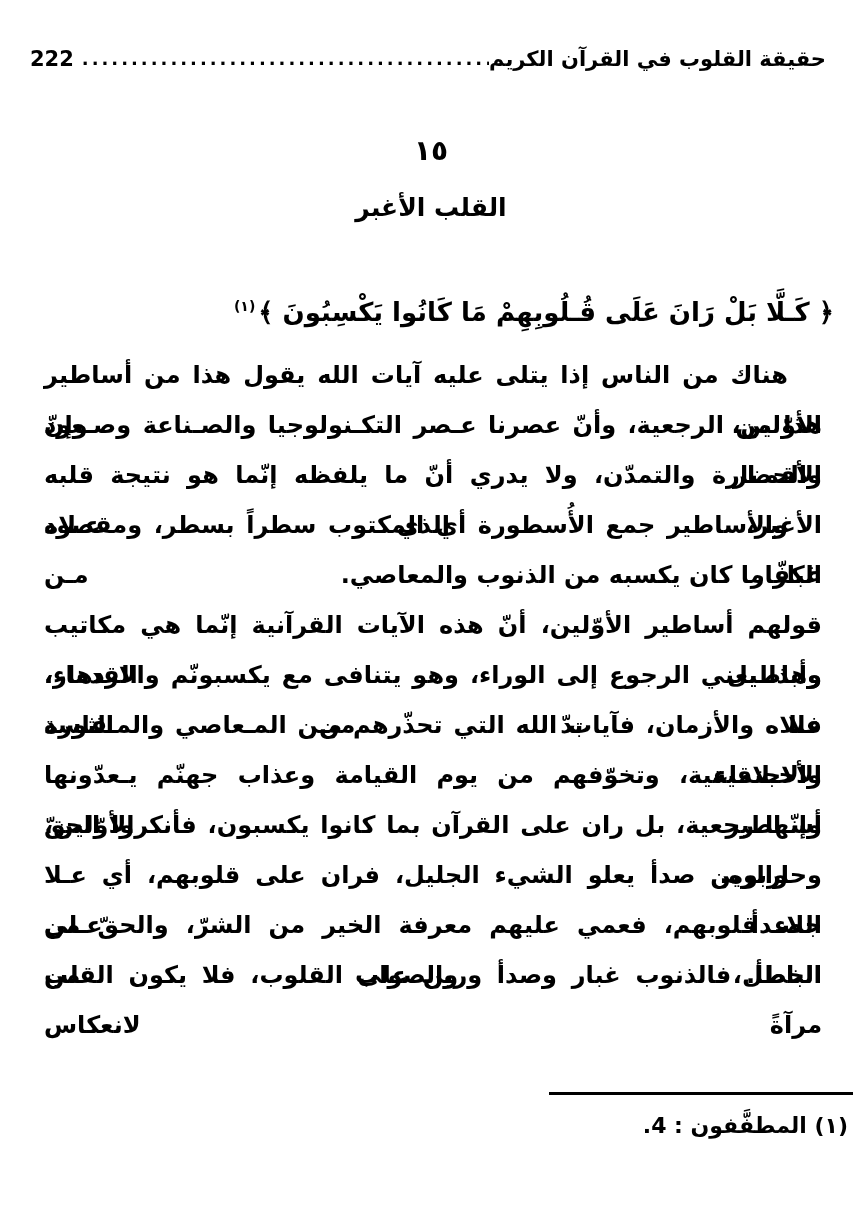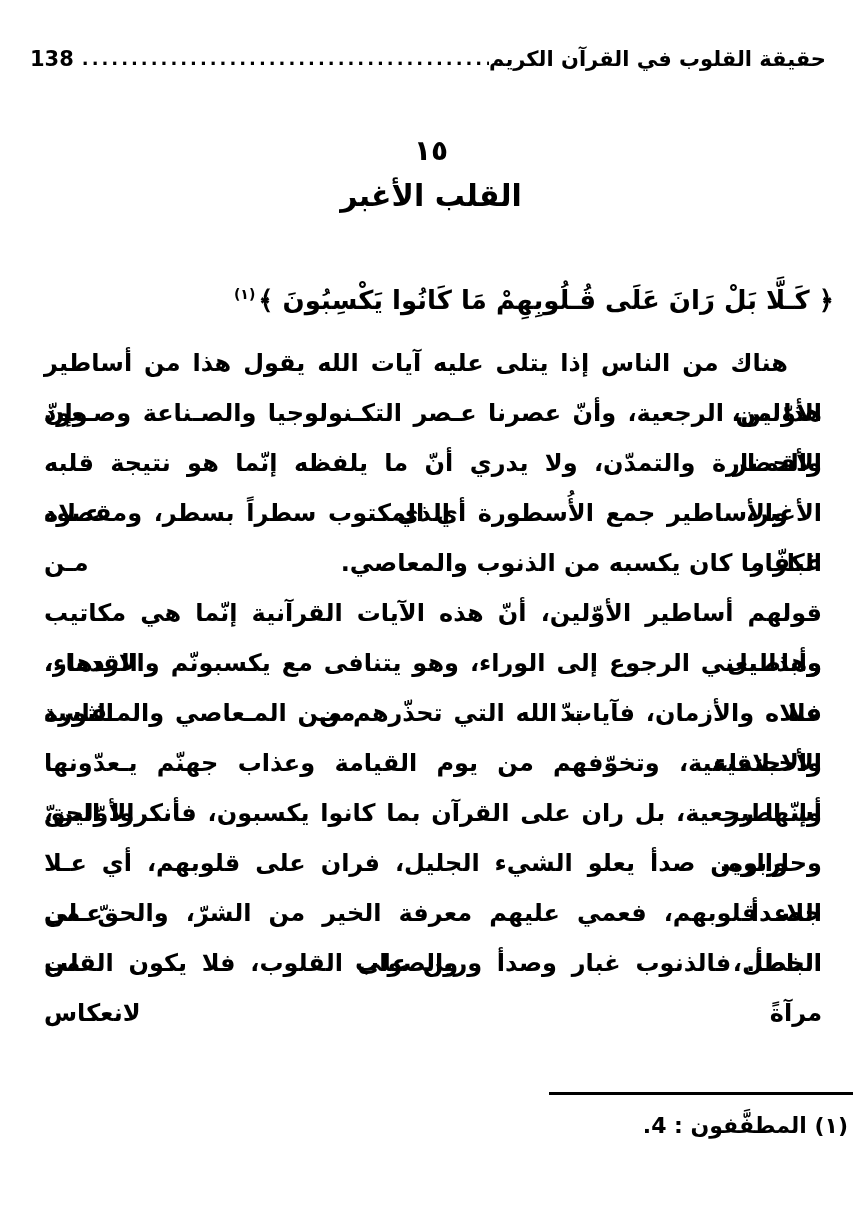--- a/index.html
+++ b/index.html
@@ -38,23 +38,23 @@
   .header-pagenum { white-space: nowrap; }
   
   .chapter-number {
     margin-top: 56px;
     text-align: center;
     font-size: 28px;
     line-height: 38px;
     letter-spacing: 2px;
   }
   .chapter-title {
-    margin-top: 4px;
+    margin-top: 16px;
     text-align: center;
-    font-size: 30px;
+    font-size: 25px;
     line-height: 44px;
   }
   
   .verse {
     margin-top: 52px;
     padding: 0 28px 0 40px;
     text-align: right;
     font-size: 26px;
     line-height: 48px;
   }
@@ -98,21 +98,21 @@
   }
 </style>
 </head>
 <body>
 
 <div class="page">
 
   <div class="header">
     <span class="header-title">حقيقة القلوب في القرآن الكريم</span>
     <span class="header-dots">......................................................................</span>
-    <span class="header-pagenum">138</span>
+    <span class="header-pagenum">222</span>
   </div>
 
   <div class="chapter-number">١٥</div>
   <div class="chapter-title">القلب الأغبر</div>
 
   <div class="verse">
     <span>﴿ كَـلَّا بَلْ رَانَ عَلَى قُـلُوبِهِمْ مَا كَانُوا يَكْسِبُونَ ﴾</span><span class="verse-marker">(١)</span>
   </div>
 
   <div class="body-text">

